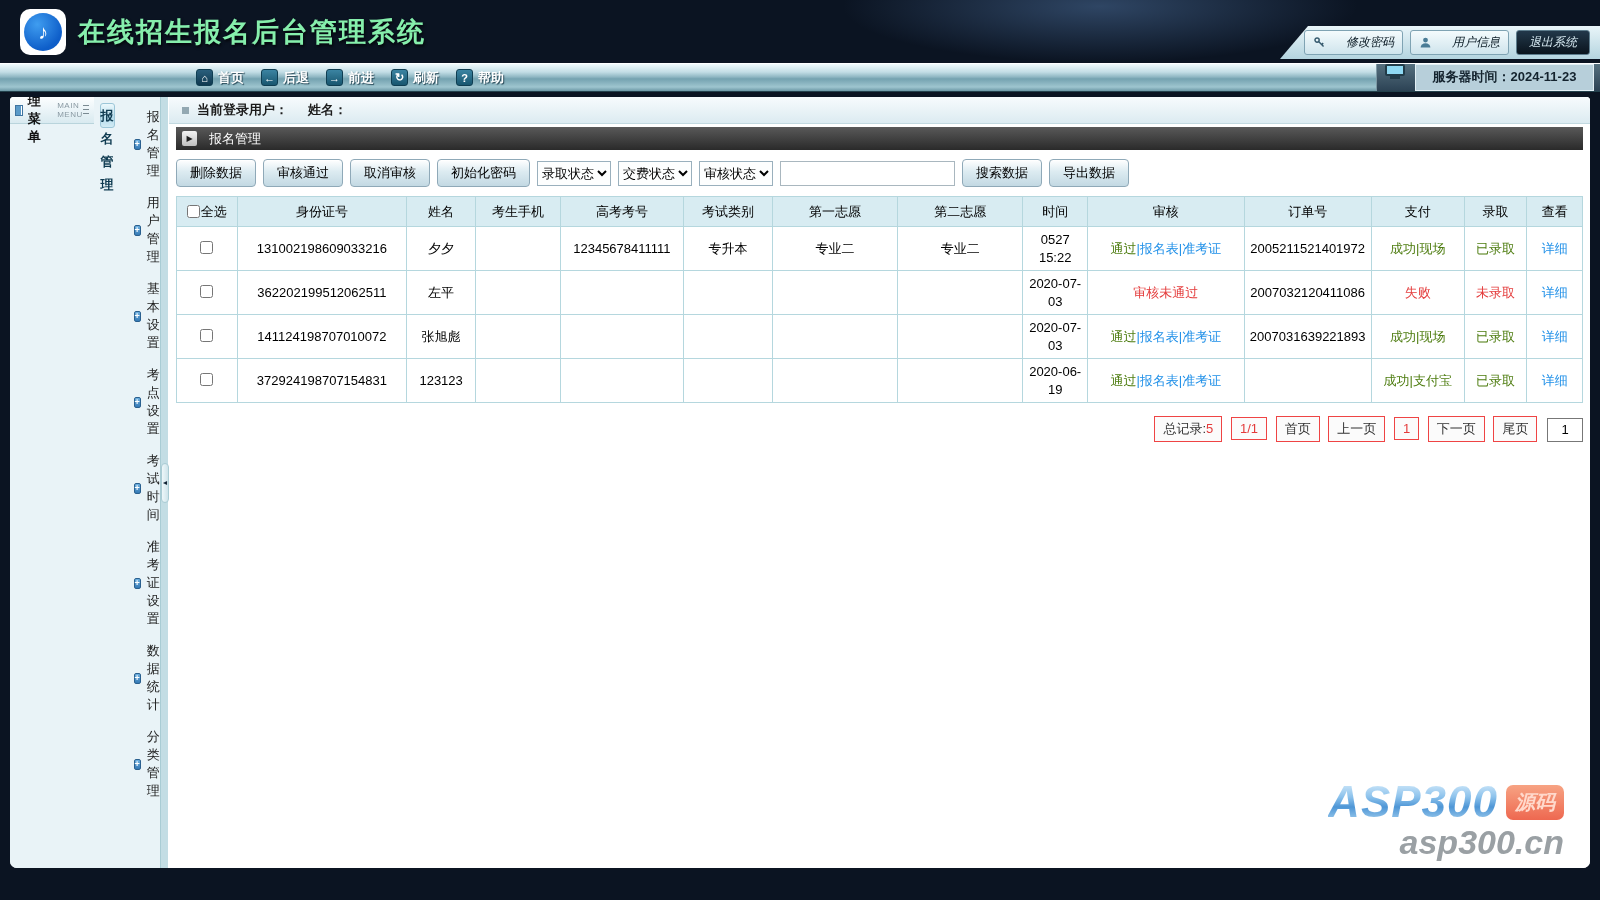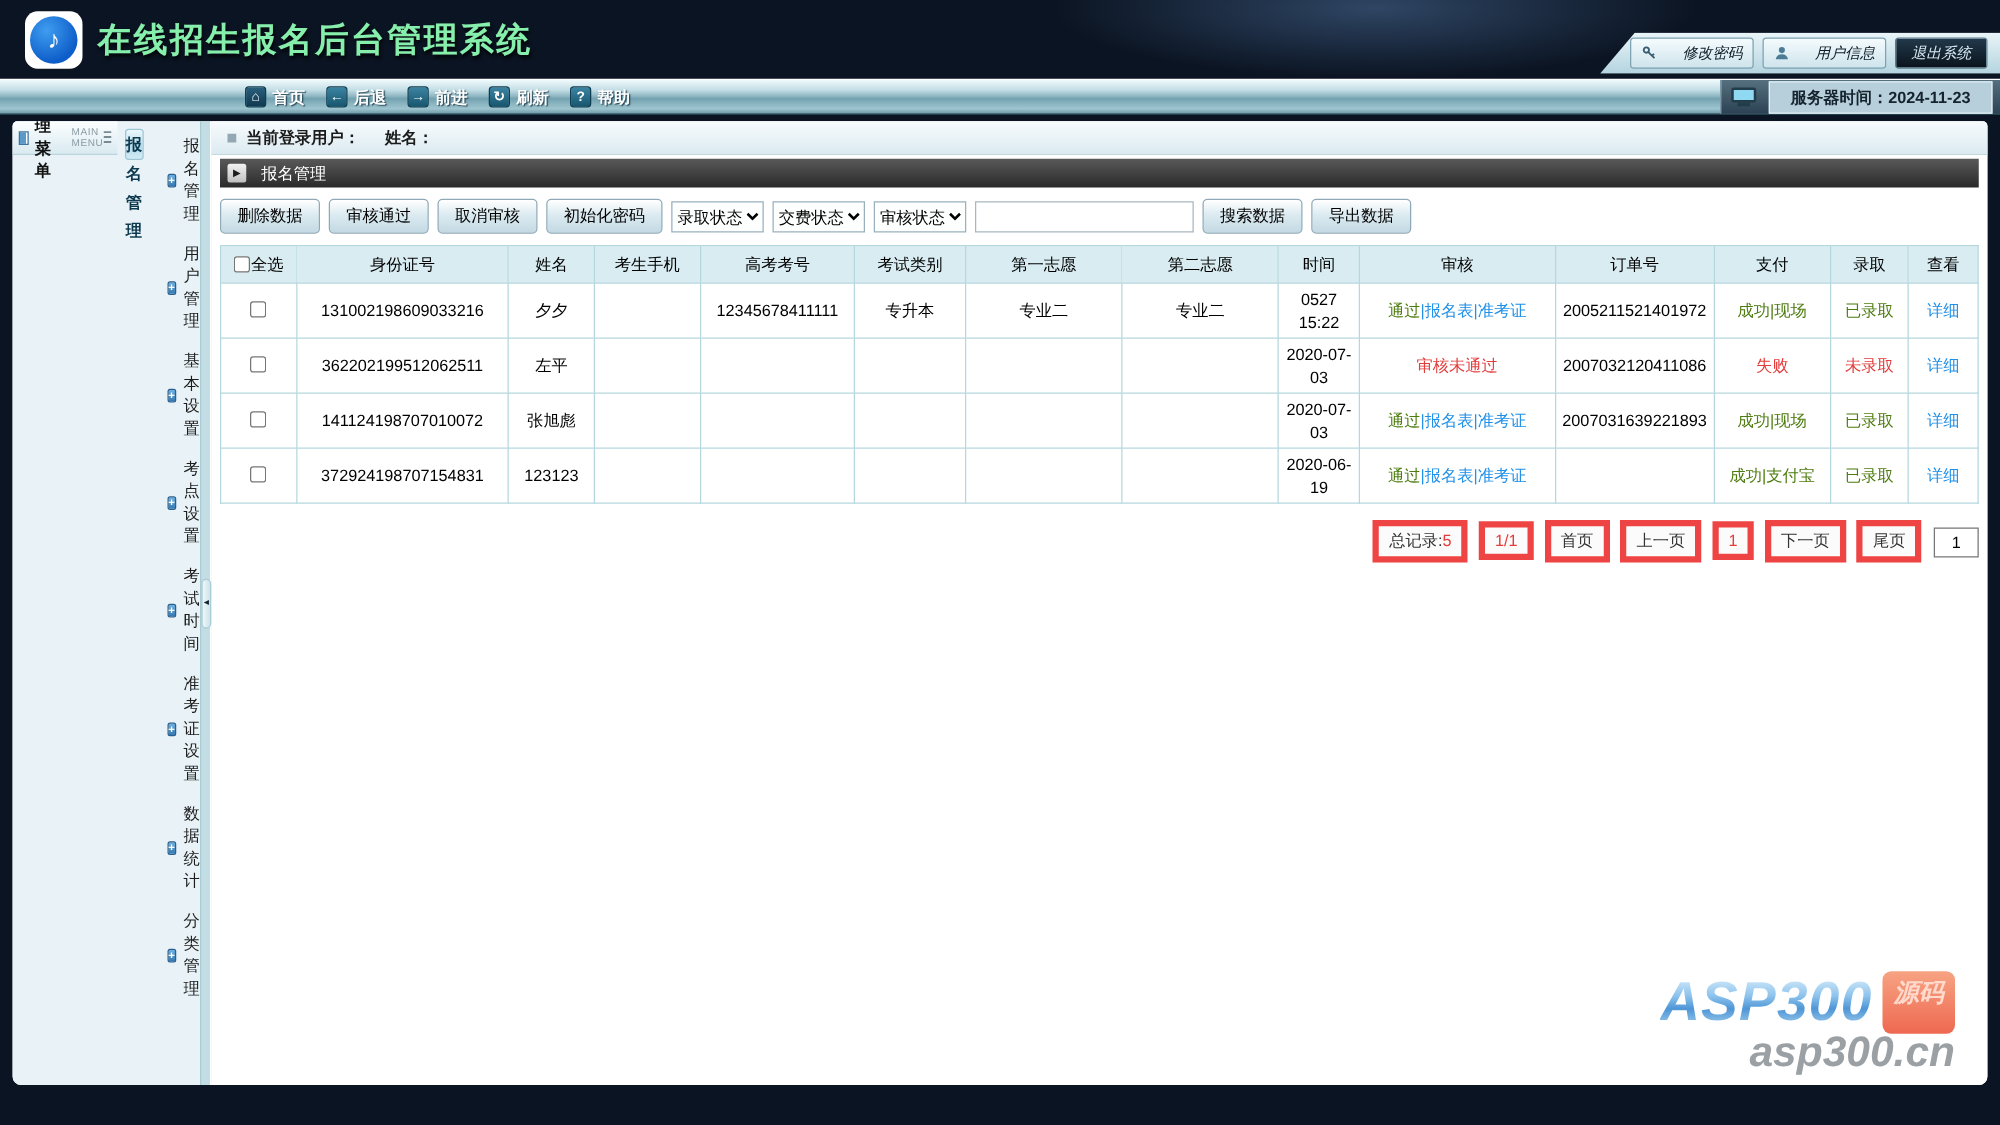--- a/index.html
+++ b/index.html
@@ -35,21 +35,21 @@
     background:linear-gradient(180deg,#f0fafc 0%,#c2dde5 30%,#8fb7c3 48%,#74a2b0 55%,#9ec5cf 85%,#6c98a6 100%);
     display:flex; align-items:stretch; }
   .nav-menu { flex:1; display:flex; align-items:center; gap:17px; padding-left:196px; }
   .nav-item { display:inline-flex; align-items:center; gap:5px; cursor:pointer;
     color:#fff; font-size:13px; font-weight:bold; text-shadow:1px 1px 1px rgba(10,40,55,.8); }
   .nav-ico { width:17px; height:17px; border-radius:3px; color:#fff; font-size:11px; font-weight:bold;
     display:flex; align-items:center; justify-content:center;
     background:linear-gradient(180deg,#3b84a2,#18566f); border:1px solid #0f3e52;
     text-shadow:none; }
   .nav-ico.home { background:linear-gradient(180deg,#2a5f7c,#0f3950); }
-  .nav-right { width:224px; display:flex; align-items:center; gap:10px; padding-left:8px;
+  .nav-right { width:224px; display:flex; gap:10px; padding-left:8px;
     background:linear-gradient(180deg,#55707f,#2c4254); border-left:1px solid #7d99a5; }
   .monitor { width:20px; height:16px; }
   .monitor .scr { width:20px; height:12px; background:#8fd9f3; border:2px solid #223c49; border-radius:2px; }
   .monitor .std { width:10px; height:3px; background:#223c49; margin:0 auto; }
   .server-time { flex:1; margin-right:6px; text-align:center; font-size:13px; font-weight:bold;
     color:#14232e; background:#b7cfda; border:1px solid #e2eff5; padding:3px 6px; }
 
   
   .panel { position:relative; margin:5px 10px 0 10px; height:771px; background:#fff;
     border-radius:4px 4px 7px 7px; display:flex; overflow:hidden; }
@@ -111,29 +111,29 @@
   td.time { white-space:pre-line; line-height:1.35; }
   th.sel { text-align:left; padding-left:4px; }
   th.sel input { vertical-align:-2px; margin-right:1px; }
   .c-green { color:#4d7c0f; }
   .c-red { color:#e43b3b; }
   .c-blue { color:#2090e8; }
   .lk { cursor:pointer; text-decoration:none; }
 
   
   .pagination { margin-top:13px; text-align:right; font-size:13px; }
-  .pg-box { display:inline-block; margin-left:5px; padding:3px 8px; border:5px solid #ef4444;
+  .pg-box { display:inline-block; margin-left:5px; padding:3px 8px; border:1px solid #ef4444;
     background:#fbfbfb; color:#333; cursor:pointer; }
   .pg-box .red, .pg-red { color:#e43b3b; }
   .pg-input { width:36px; height:24px; margin-left:6px; border:1px solid #777; text-align:center;
     font-size:13px; vertical-align:middle; }
 
   
   .watermark { position:absolute; right:26px; bottom:6px; text-align:right; pointer-events:none; }
-  .wm-row { display:flex; gap:8px; justify-content:flex-end; }
+  .wm-row { display:flex; align-items:center; gap:8px; justify-content:flex-end; }
   .wm-brand { font-size:44px; font-weight:900; font-style:italic; letter-spacing:1px;
     background:linear-gradient(180deg,#eaf7ff 0%,#8cc2ec 40%,#4e96d6 60%,#bfe2f7 100%);
     -webkit-background-clip:text; background-clip:text; color:transparent;
     filter:drop-shadow(0 0 2px rgba(255,255,255,.9)); }
   .wm-badge { font-size:20px; font-weight:bold; font-style:italic; color:#ffd9cc;
     background:linear-gradient(180deg,#f7a383,#ee6850); border-radius:7px; padding:4px 9px; }
   .wm-site { font-size:34px; font-weight:bold; font-style:italic; color:#9aa0a4; margin-top:-4px; }
 </style>
 </head>
 <body>

